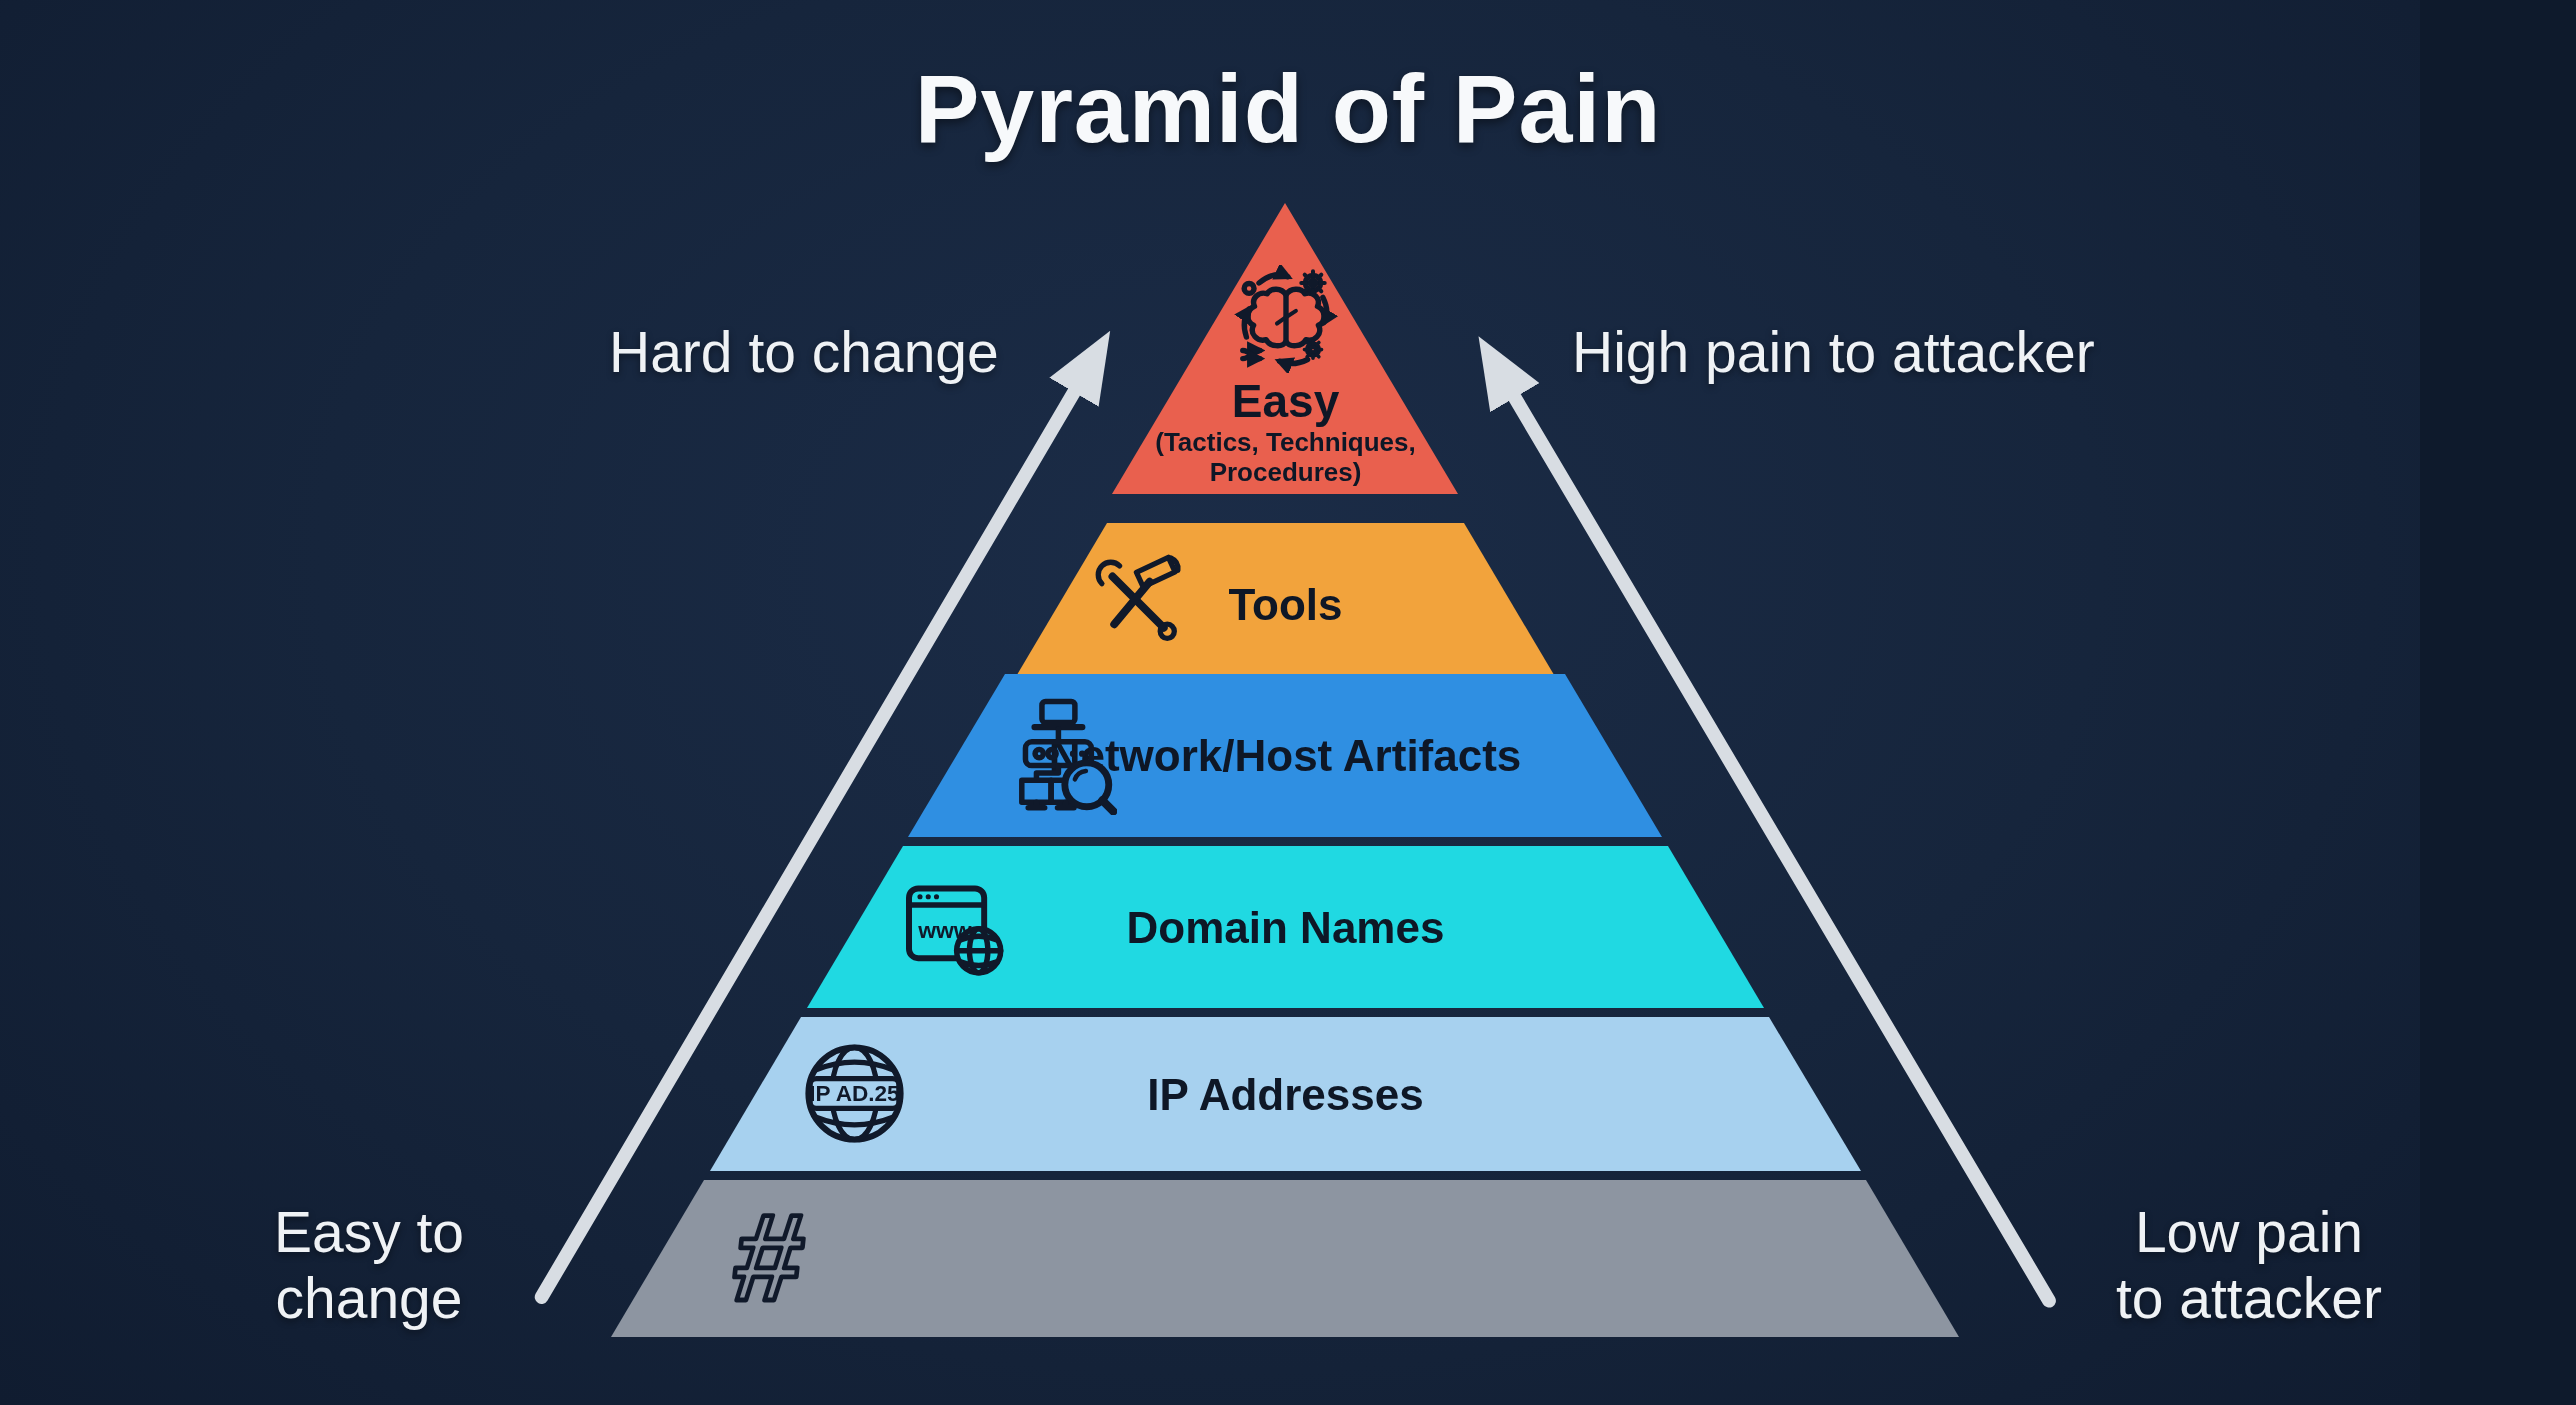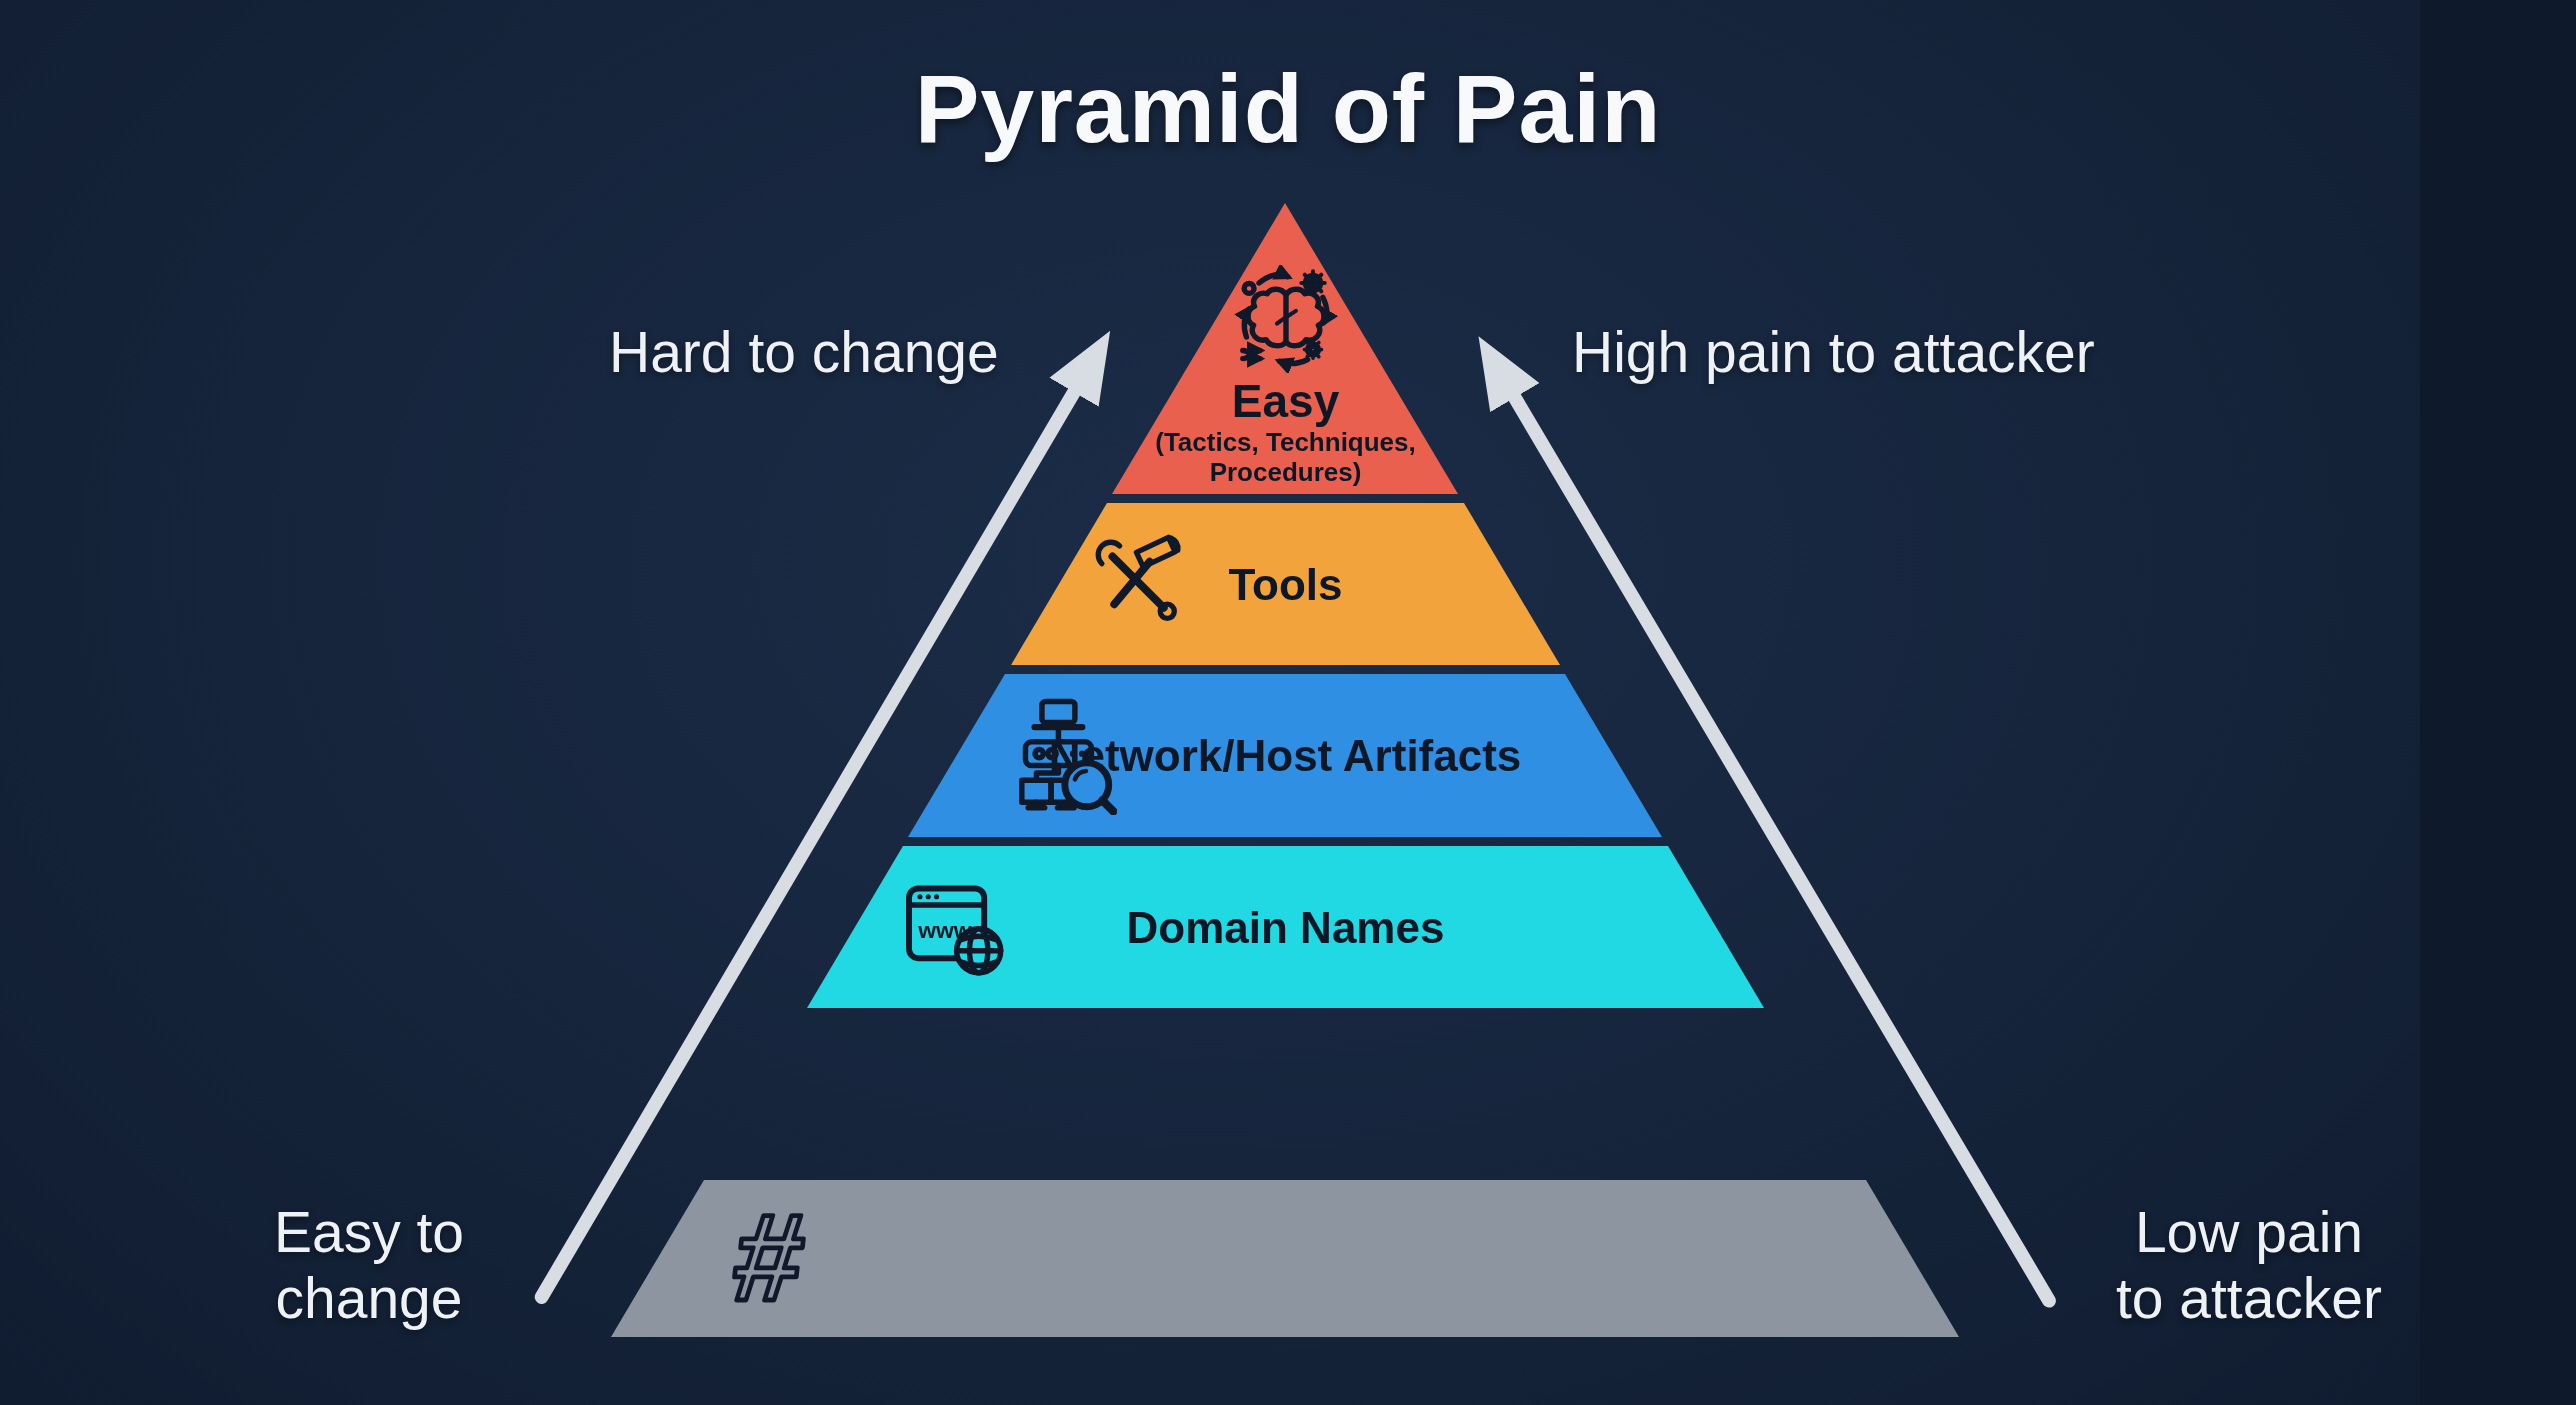--- a/index.html
+++ b/index.html
@@ -23,21 +23,21 @@
   .ann-easy{left:232px;top:1200px;width:274px;text-align:center;}
   .ann-low{left:2112px;top:1200px;width:274px;text-align:center;}
   
   .arrows{position:absolute;left:0;top:0;pointer-events:none;}
   
   .band,.band-bg,.band-free{position:absolute;}
   .band{display:flex;align-items:center;justify-content:center;}
   .band-label{
     font-size:44px;font-weight:bold;color:#0e1726;text-align:center;line-height:1.25;
   }
-  .b2{left:1011px;top:503px;width:549px;height:162px;
+  .b2{left:1011px;top:523px;width:549px;height:162px;
       clip-path:polygon(96px 0,453px 0,100% 100%,0 100%);}
   .b3{left:908px;top:674px;width:754px;height:163px;
       clip-path:polygon(97px 0,657px 0,100% 100%,0 100%);}
   .b3 .band-label{max-width:512px;}
   .b4{left:807px;top:846px;width:957px;height:162px;
       clip-path:polygon(96px 0,861px 0,100% 100%,0 100%);}
   .b5{left:710px;top:1017px;width:1151px;height:154px;
       clip-path:polygon(91px 0,1059px 0,100% 100%,0 100%);}
   .b6{left:611px;top:1180px;width:1348px;height:157px;
       clip-path:polygon(93px 0,1255px 0,100% 100%,0 100%);}
@@ -155,20 +155,30 @@
       <circle cx="42" cy="27" r="2.8" fill="#10192a" stroke="none"></circle>
       <text class="svgtext" x="22" y="72" font-size="25">www.</text>
       <circle cx="88" cy="86" r="24" fill="var(--band-color)"></circle>
       <ellipse cx="88" cy="86" rx="10" ry="24"></ellipse>
       <path d="M64,86 H112"></path>
       <path d="M68,74 Q88,66 108,74 M68,98 Q88,106 108,98"></path>
     </svg>
     <div class="band-label">Domain Names</div>
   </div>
 
+  <div class="band b5" style="--band-color: #a7d1ef; background: rgb(167, 209, 239);">
+    <svg class="ic icon i-ip" viewBox="0 0 130 130">
+      <circle cx="65" cy="65" r="53" stroke-width="7"></circle>
+      <ellipse cx="65" cy="65" rx="26" ry="53"></ellipse>
+      <path d="M20,38 Q65,20 110,38 M20,92 Q65,110 110,92"></path>
+      <rect x="14" y="48" width="102" height="34" rx="7" fill="var(--band-color)"></rect>
+      <text class="svgtext" x="65" y="74" font-size="26" text-anchor="middle">IP AD.25</text>
+    </svg>
+    <div class="band-label">IP Addresses</div>
+  </div>
 
   <div class="band b6" style="--band-color: #8d95a1; background: rgb(141, 149, 161);">
     <svg class="ic icon i-hash" viewBox="0 0 130 130">
       <text x="68" y="108" font-size="130" font-weight="bold" text-anchor="middle" font-family="Liberation Sans, sans-serif" fill="var(--band-color)" stroke="#10192a" stroke-width="5" transform="translate(12,0) skewX(-6)">#</text>
     </svg>
   </div>
 
 </div>
 
 

